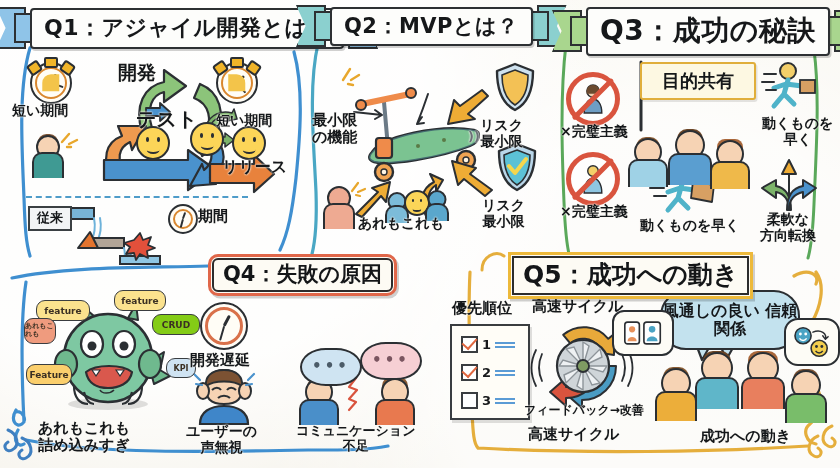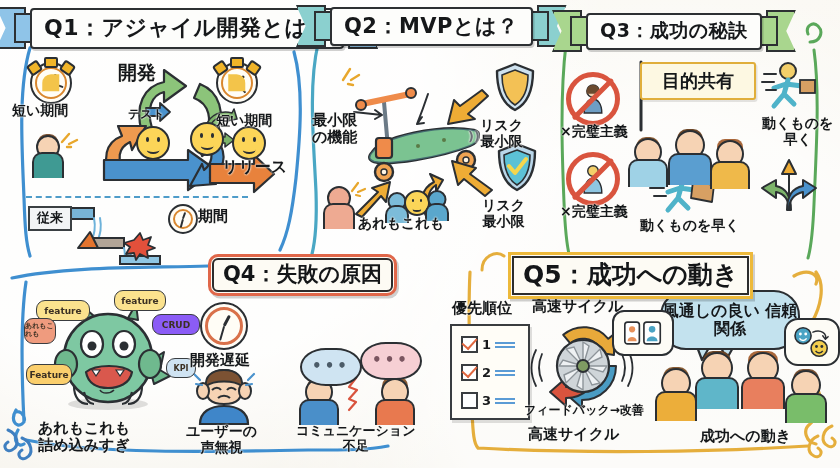--- a/index.html
+++ b/index.html
@@ -192,21 +192,21 @@
   </svg>
 
   <svg class="draw" style="left:204px;top:108px;width:34px;height:24px;" viewBox="0 0 34 24">
     <path d="M2,18 C6,6 18,2 28,5 L30,1 L33,11 L23,13 L26,9 C18,7 9,10 6,19 Z" fill="#7cb36a" stroke="#2b2f33" stroke-width="1.6" stroke-linejoin="round"></path>
   </svg>
   <svg class="draw" style="left:212px;top:132px;width:24px;height:16px;" viewBox="0 0 24 16">
     <path d="M1,5 L13,5 L13,1 L22,8 L13,15 L13,11 L1,11 Z" fill="#7cb36a" stroke="#2b2f33" stroke-width="1.5" stroke-linejoin="round"></path>
   </svg>
 
   <div class="lab" style="left:118px;top:62px;font-size:19px;">開発</div>
-  <div class="lab" style="left:128px;top:108px;font-size:12px;">テスト</div>
+  <div class="lab" style="left:136px;top:108px;font-size:20px;">テスト</div>
   <div class="lab" style="left:222px;top:158px;font-size:16px;">リリース</div>
   <div class="lab" style="left:12px;top:103px;font-size:14px;">短い期間</div>
   <div class="lab" style="left:216px;top:113px;font-size:14px;">短い期間</div>
 
   <div class="clock" style="left:30px;top:62px;width:38px;height:38px;">
     <span class="stop-top"></span>
     <span class="stop-ear" style="left:-4px;transform:rotate(-35deg);"></span>
     <span class="stop-ear" style="right:-4px;transform:rotate(35deg);"></span>
     <span class="ring"></span>
     <span class="hh" style="width:3px;height:10px;transform:translateX(-50%) rotate(30deg);"></span>
@@ -363,21 +363,21 @@
   </div>
 
   <div class="panel" style="left:558px;top:14px;width:276px;height:246px;">
     <svg class="draw" style="left:0;top:0;width:276px;height:246px;" viewBox="0 0 276 246">
       <path class="ink" style="stroke:#5aa85a;stroke-width:3;" d="M8,30 C2,80 4,140 6,188 C7,214 8,230 12,244
            M252,28 C262,28 266,18 260,12 C255,7 247,12 250,20
            M256,36 C262,80 258,140 256,190 C255,214 254,230 250,244"></path>
     </svg>
   </div>
 
-  <div class="ribbon rb-green" style="left:586px;top:8px;height:46px;font-size:19px;">
+  <div class="ribbon rb-green" style="left:586px;top:8px;height:46px;font-size:28px;">
     <span class="tailL"></span>
     <span class="band"></span>
     <span class="tailR"></span>
     <span class="plate">Q3：成功の秘訣</span>
   </div>
 
   <div class="flag" style="left:640px;top:62px;width:112px;height:34px;font-size:18px;border-radius:3px;">
     <span>目的共有</span>
   </div>
   <svg class="draw" style="left:636px;top:62px;width:10px;height:70px;" viewBox="0 0 10 70">
@@ -432,20 +432,22 @@
     <path d="M45,15 L66,19 L64,36 L43,32 Z" fill="#d7a063" stroke="#2b2f33" stroke-width="1.8" stroke-linejoin="round"></path>
     <path class="ink" style="stroke-width:2;" d="M4,14 L18,14 M2,22 L16,22 M6,30 L18,30"></path>
   </svg>
   <div class="lab" style="left:640px;top:218px;font-size:14px;">動くものを早く</div>
 
   <svg class="draw" style="left:758px;top:158px;width:62px;height:54px;" viewBox="0 0 62 54">
     <path d="M31,52 C31,40 31,34 31,28 L31,16 L24,16 L31,2 L38,16 L31,16" fill="#eeac35" stroke="#2b2f33" stroke-width="2" stroke-linejoin="round"></path>
     <path d="M31,52 C31,42 27,36 18,34 L18,40 L4,30 L18,22 L18,28 C28,30 33,38 33,52 Z" fill="#7cb36a" stroke="#2b2f33" stroke-width="2" stroke-linejoin="round"></path>
     <path d="M31,52 C31,42 36,36 45,34 L45,40 L58,30 L45,22 L45,28 C34,30 29,38 29,52 Z" fill="#4a92cd" stroke="#2b2f33" stroke-width="2" stroke-linejoin="round"></path>
   </svg>
+  <div class="lab" style="left:760px;top:212px;font-size:14px;">柔軟な
+方向転換</div>
 
   <div class="panel" style="left:8px;top:262px;width:452px;height:198px;">
     <svg class="draw" style="left:0;top:0;width:452px;height:198px;" viewBox="0 0 452 198">
       <path class="ink" style="stroke:#3f8fd0;stroke-width:3.2;" d="M4,16 C60,4 140,6 200,4 M18,20 C12,60 14,120 16,160
            M18,178 C90,192 200,190 300,188 C340,188 360,188 380,184
            M8,148 C2,158 8,166 14,162 C20,158 14,148 8,150
            M10,168 C4,178 10,186 16,182"></path>
     </svg>
   </div>
 
@@ -465,21 +467,21 @@
     <circle cx="80" cy="46" r="4.5" fill="#2b2f33"></circle>
     <path d="M42,72 C52,64 78,64 88,72 C86,84 74,88 64,88 C54,88 44,84 42,72 Z" fill="#d9584d" stroke="#2b2f33" stroke-width="2.2" stroke-linejoin="round"></path>
     <path d="M48,70 L52,76 L56,70 Z M72,70 L76,76 L80,70 Z" fill="#fff" stroke="#2b2f33" stroke-width="1.2"></path>
     <path d="M56,90 C58,94 66,94 70,90" fill="none" stroke="#2b2f33" stroke-width="1.6"></path>
     <circle cx="64" cy="82" r="0" fill="none"></circle>
     <path d="M40,92 C42,100 46,104 50,104 M88,92 C86,100 82,104 78,104" stroke="#2b2f33" stroke-width="2.2" fill="none"></path>
     <path d="M30,86 C30,98 36,104 44,104 M98,86 C98,98 92,104 84,104" stroke="#2b2f33" stroke-width="2.2" fill="none"></path>
   </svg>
   <div class="mini-bubble" style="left:36px;top:300px;width:52px;height:19px;font-size:9px;background:#fbe28e;">feature</div>
   <div class="mini-bubble" style="left:114px;top:290px;width:50px;height:19px;font-size:9px;background:#fbe28e;">feature</div>
-  <div class="mini-bubble" style="left:152px;top:314px;width:46px;height:19px;font-size:9px;background:#8b5cf6;">CRUD</div>
+  <div class="mini-bubble" style="left:152px;top:314px;width:46px;height:19px;font-size:9px;background:#84cc16;">CRUD</div>
   <div class="mini-bubble" style="left:24px;top:318px;width:30px;height:24px;font-size:7px;background:#ef9b7e;line-height:1.1;">あれもこれも</div>
   <div class="mini-bubble" style="left:166px;top:358px;width:28px;height:18px;font-size:8px;background:#cfe3f2;">KPI</div>
   <div class="mini-bubble" style="left:26px;top:364px;width:44px;height:19px;font-size:9px;background:#fbcf6d;">Feature</div>
   <div class="lab" style="left:38px;top:420px;font-size:15px;">あれもこれも
 詰め込みすぎ</div>
 
   <div class="clock" style="left:200px;top:302px;width:44px;height:44px;border-color:#2b2f33;">
     <span class="ring" style="border-color:#d9714a;border-width:3px;"></span>
     <span class="hh" style="width:3px;height:12px;transform:translateX(-50%) rotate(28deg);"></span>
     <span class="mh" style="width:2.4px;height:15px;transform:translateX(-50%) rotate(196deg);"></span>

